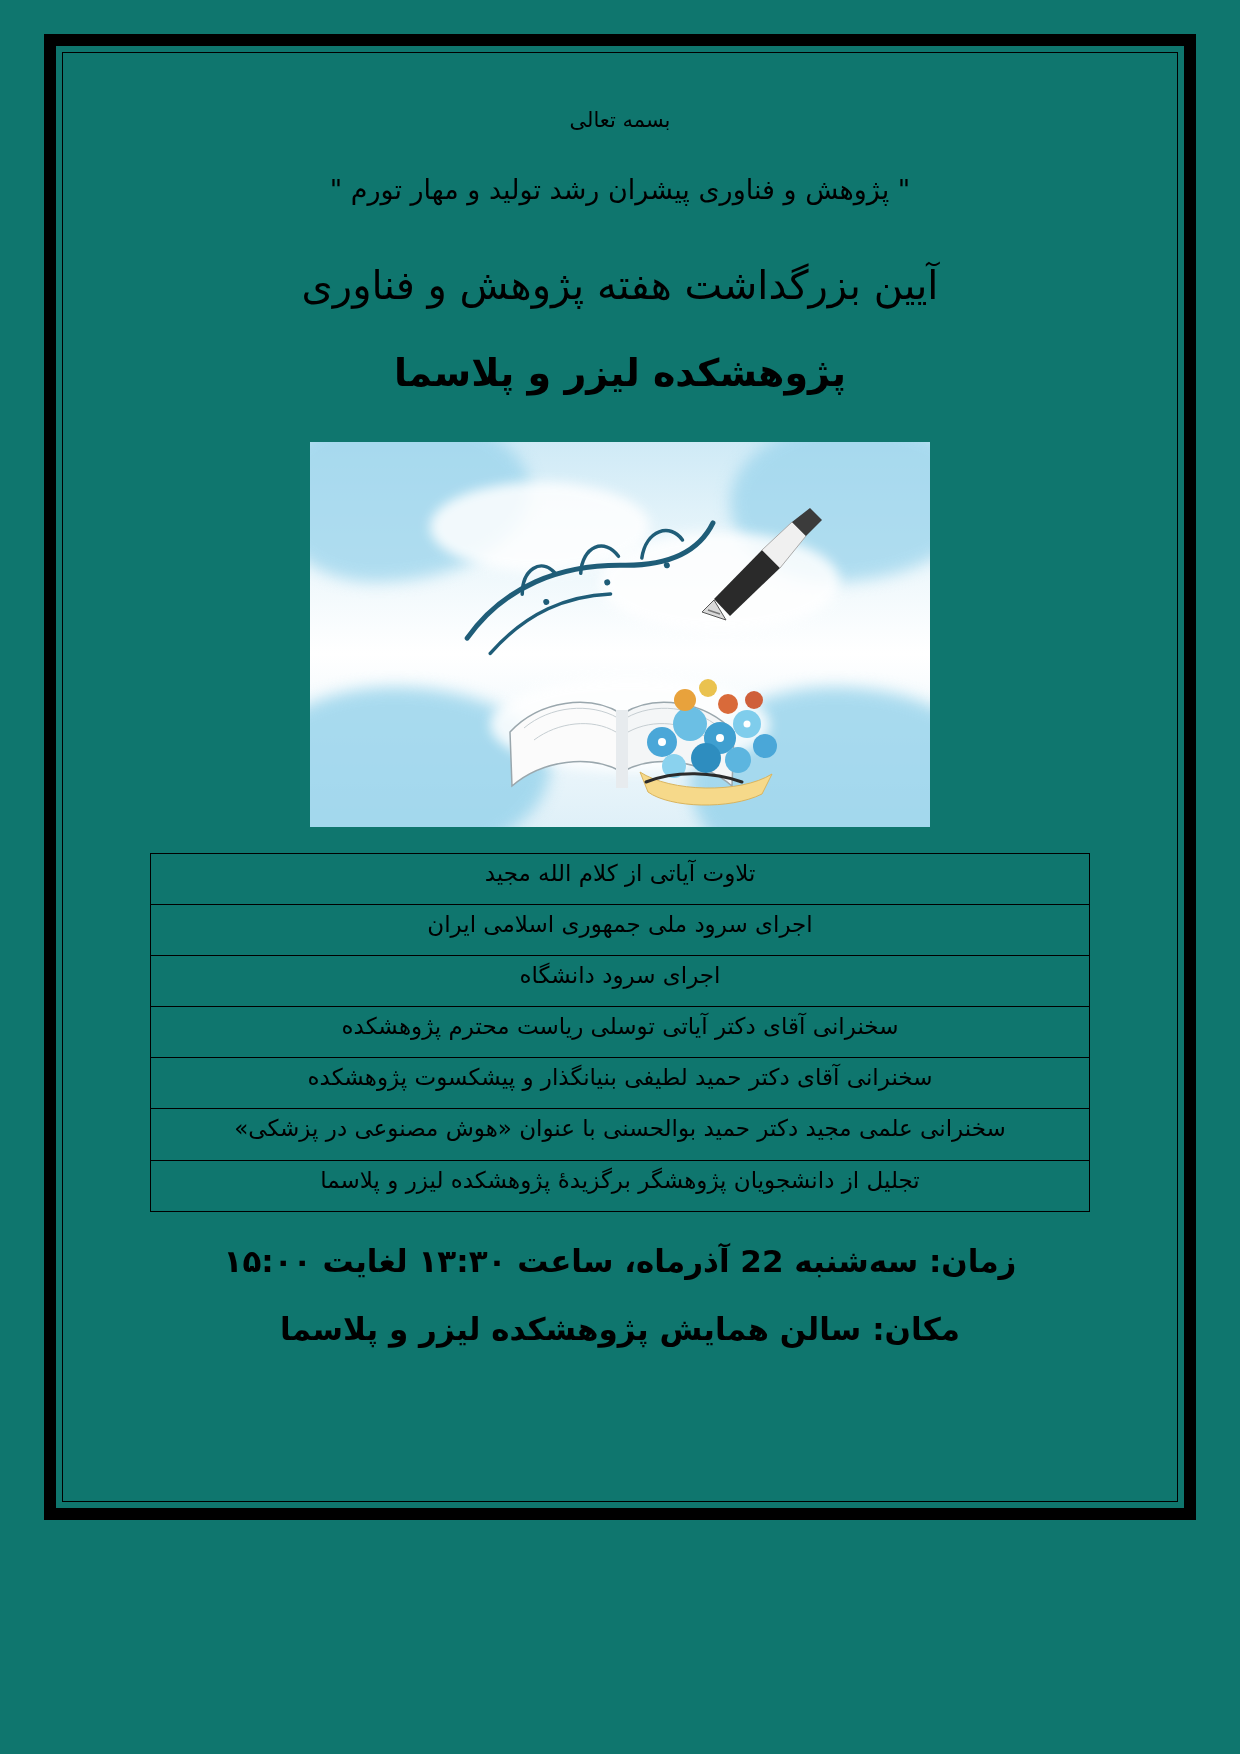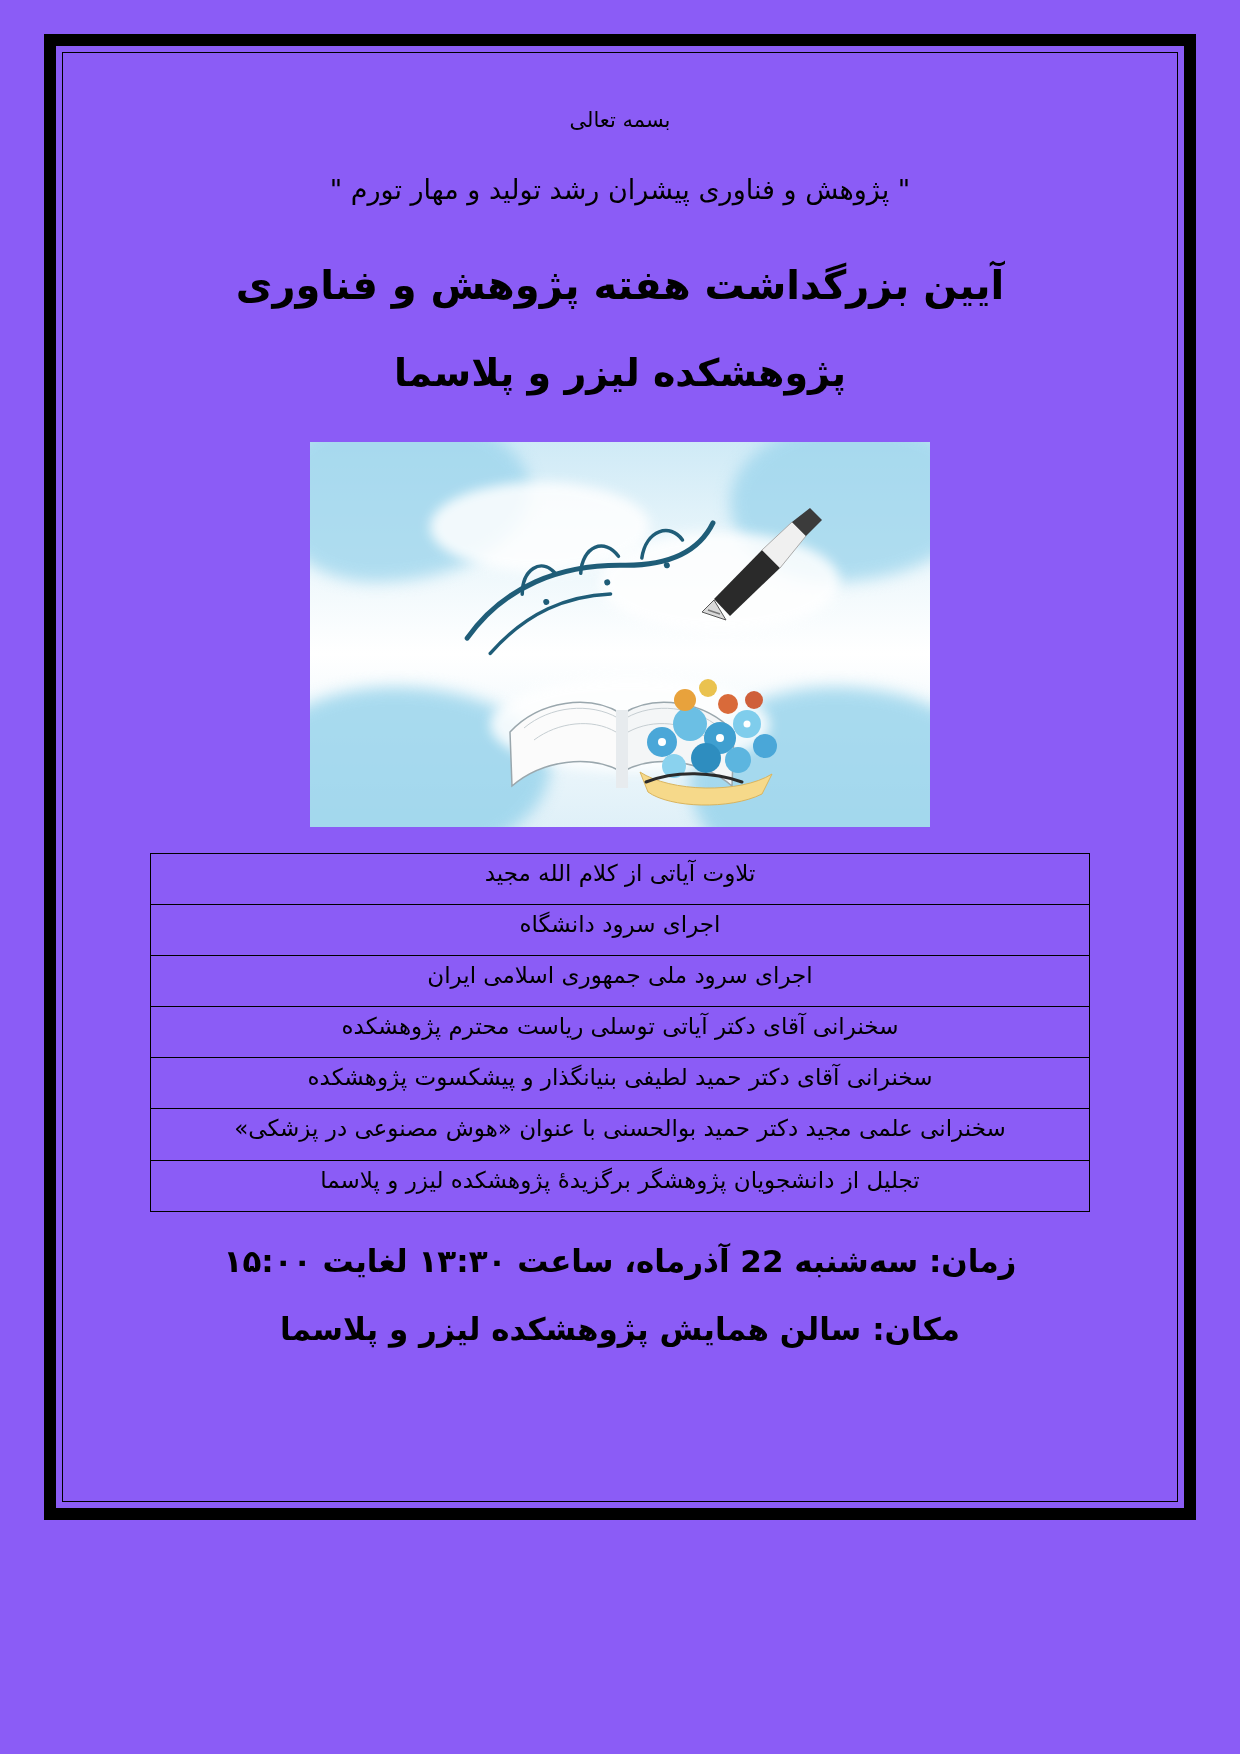--- a/index.html
+++ b/index.html
@@ -15,21 +15,21 @@
     position: relative;
     overflow: hidden;
   }
 
   .page {
     position: absolute;
     left: 0;
     top: 0;
     width: 1240px;
     height: 1754px;
-    background: #8b5cf6;
+    background: #0f766e;
   }
 
   
   .frame-outer {
     position: absolute;
     left: 44px;
     top: 34px;
     width: 1152px;
     height: 1486px;
     border: 12px solid #000000;
@@ -64,21 +64,21 @@
 
   .motto {
     font-size: 27px;
     font-weight: 400;
     margin-top: 38px;
     line-height: 1.5;
   }
 
   .title-main {
     font-size: 40px;
-    font-weight: bold;
+    font-weight: normal;
     margin-top: 42px;
     line-height: 1.6;
   }
   .title-sub {
     font-size: 38px;
     font-weight: bold;
     margin-top: 28px;
     line-height: 1.5;
   }
 
@@ -223,24 +223,24 @@
       </div>
     </div>
 
 
     <table class="agenda">
       <tbody>
         <tr>
           <td>تلاوت آیاتی از کلام الله مجید</td>
         </tr>
         <tr>
+          <td>اجرای سرود ملی جمهوری اسلامی ایران</td>
+        </tr>
+        <tr>
           <td>اجرای سرود دانشگاه</td>
-        </tr>
-        <tr>
-          <td>اجرای سرود ملی جمهوری اسلامی ایران</td>
         </tr>
         <tr>
           <td>سخنرانی آقای دکتر آیاتی توسلی ریاست محترم پژوهشکده</td>
         </tr>
         <tr>
           <td>سخنرانی آقای دکتر حمید لطیفی بنیانگذار و پیشکسوت پژوهشکده</td>
         </tr>
         <tr>
           <td>سخنرانی علمی مجید دکتر حمید بوالحسنی با عنوان «هوش مصنوعی در پزشکی»</td>
         </tr>

